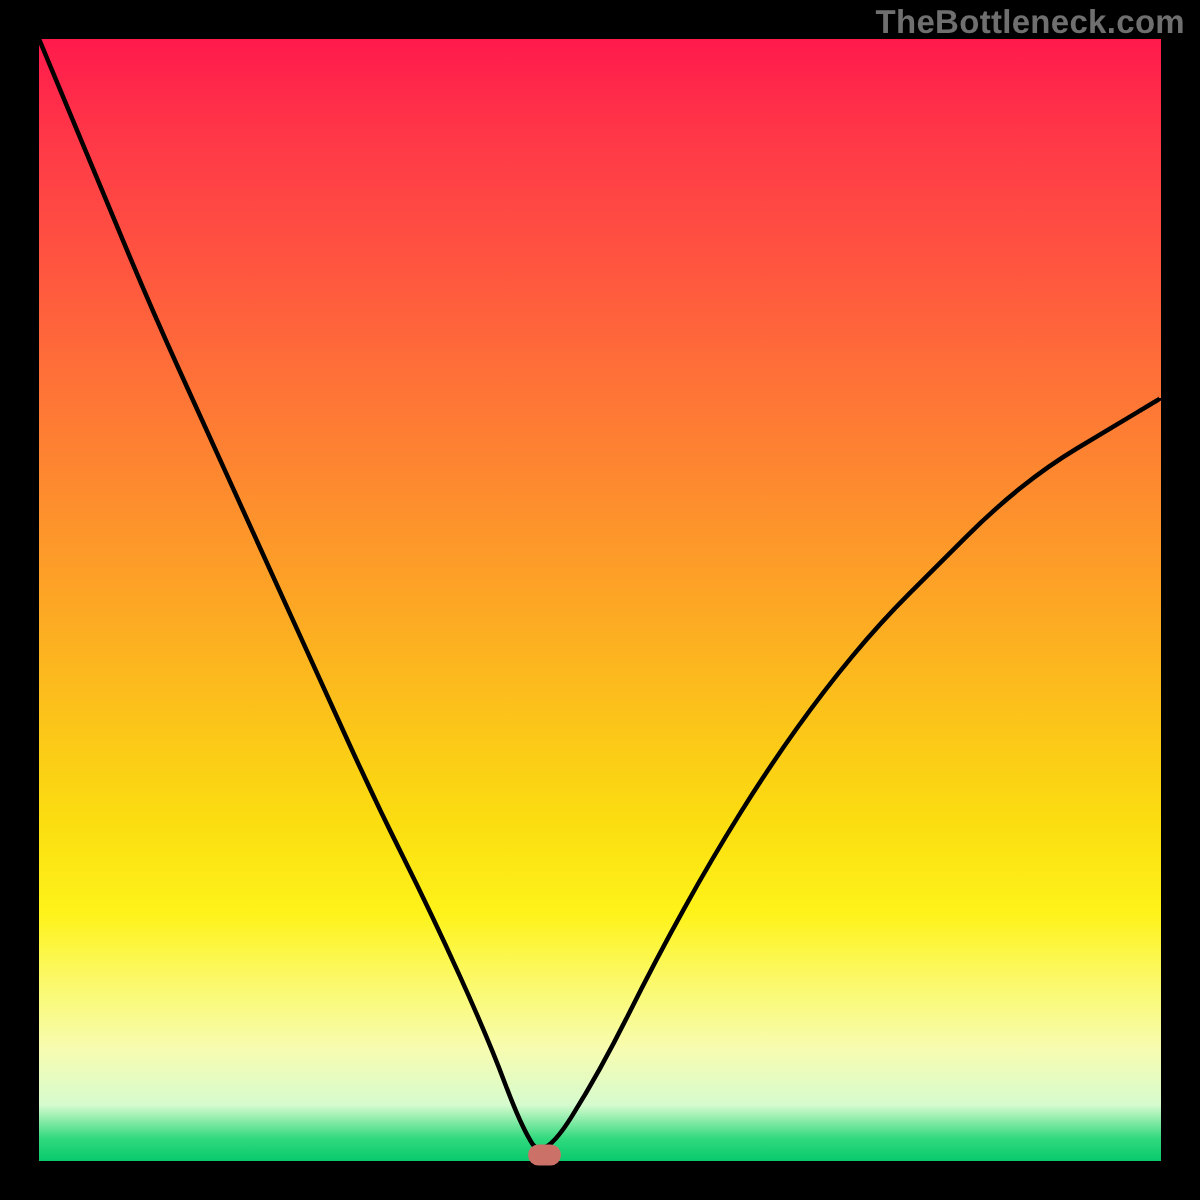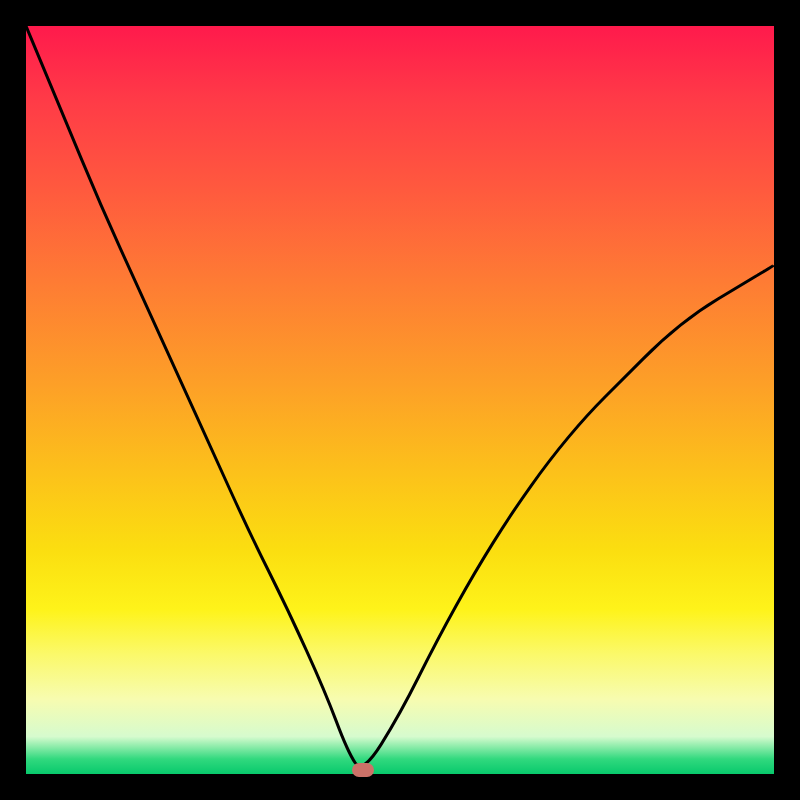--- a/index.html
+++ b/index.html
@@ -66,20 +66,21 @@
     border-radius: 8px;
     background: #cc7168;
     z-index: 3;
     transform: translate(-50%, -50%);
   }
 </style>
 </head>
 <body>
 
 <div class="frame">
+  <div class="watermark">TheBottleneck.com</div>
 
   <div class="plot-area">
     <svg class="curve" viewBox="0 0 748 748" preserveAspectRatio="none">
       <path id="curve-path" fill="none" stroke="#000" stroke-width="3" d="M 0 0 Q 0 0 18.7 44.879999999999995 Q 37.4 89.75999999999999 56.099999999999994 134.64 Q 74.8 179.51999999999998 93.5 220.66 Q 112.2 261.8 130.9 302.94 Q 149.6 344.08 168.3 385.22 Q 187 426.36 205.7 467.5 Q 224.4 508.64 243.10000000000002 546.04 Q 261.8 583.44 280.5 624.58 Q 299.2 665.72 310.41999999999996 695.64 Q 321.64 725.56 329.12 736.78 Q 336.6 748 355.3 718.0799999999999 Q 374 688.16 392.70000000000005 650.76 Q 411.40000000000003 613.36 430.1 579.7 Q 448.8 546.04 467.5 516.12 Q 486.2 486.2 504.9 460.02 Q 523.6 433.84000000000003 542.3 411.40000000000003 Q 561 388.96000000000004 579.7 370.26 Q 598.4 351.56 617.0999999999999 332.86 Q 635.8 314.16 654.5 299.20000000000005 Q 673.2 284.24 691.9000000000001 273.02 Q 710.6 261.8 729.3 250.57999999999998 T 748 239.35999999999996"></path>
     </svg>
     <div class="marker" id="marker" style="left: 336.6px; top: 744px;"></div>
   </div>
 </div>
 
 </body></html>

